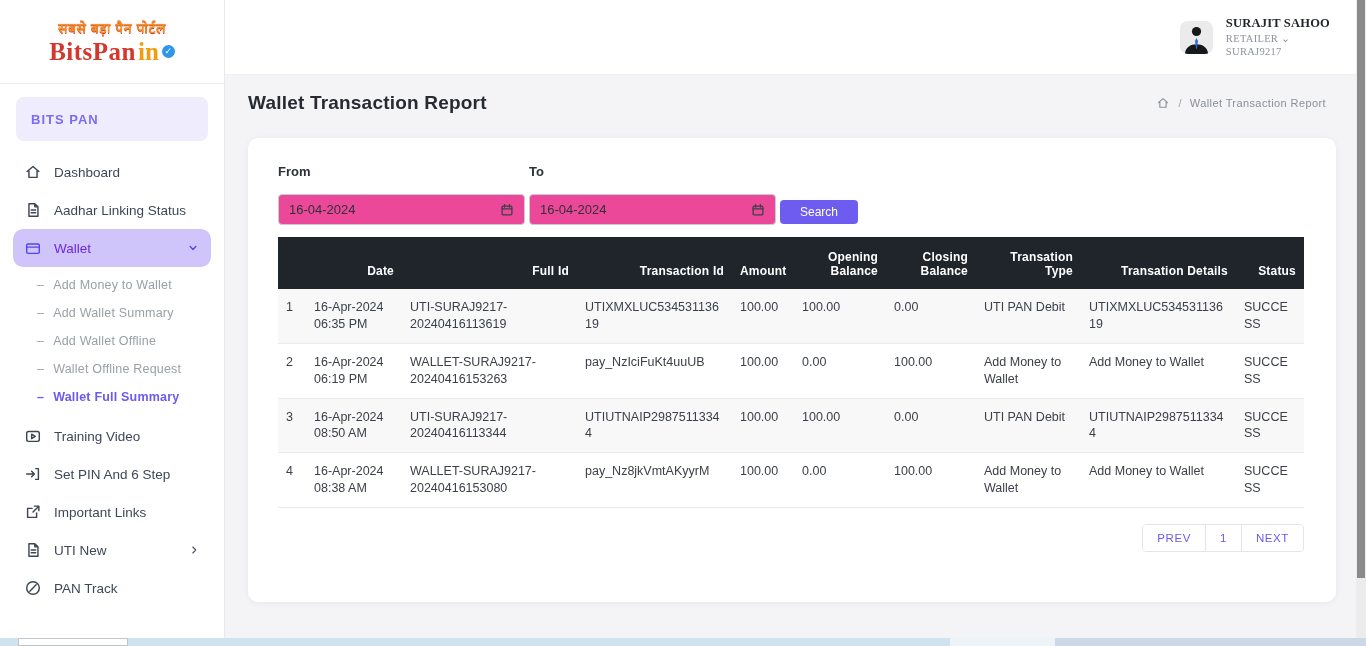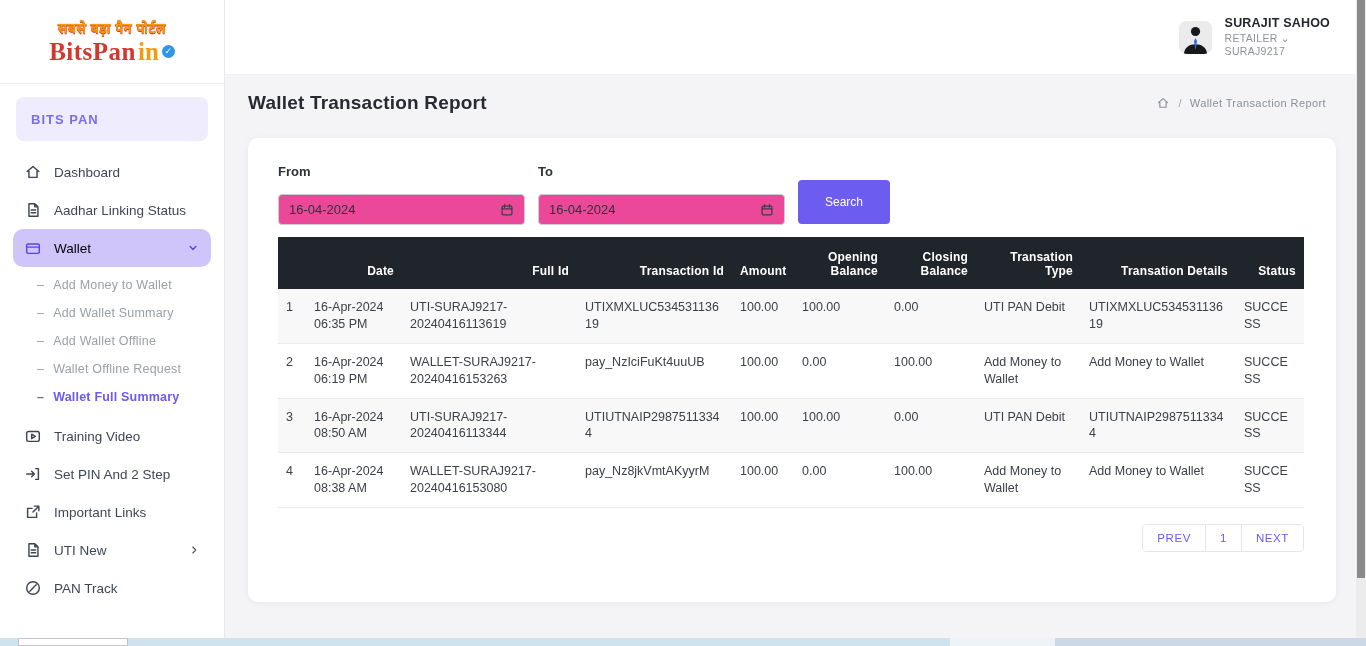--- a/index.html
+++ b/index.html
@@ -20,21 +20,21 @@
   
   .sidebar{
     position:absolute;left:0;top:0;width:225px;height:100%;
     background:#fff;border-right:1px solid #e9e9ec;z-index:3;
   }
   .logo-area{
     height:84px;display:flex;flex-direction:column;justify-content:center;align-items:center;
     border-bottom:1px solid #eeeeef;
   }
   .logo-tagline{
-    font-size:14px;font-weight:bold;color:#f39c12;
+    font-size:14px;font-weight:normal;color:#f39c12;
     text-shadow:0 0 1px #d4372b, 0 1px 0 #d4372b;
     letter-spacing:.5px;
   }
   .logo-line2{display:flex;align-items:center;gap:2px;margin-top:1px;}
   .logo-name{font-family:"Liberation Serif", serif;font-weight:bold;font-size:25px;color:#d4372b;letter-spacing:.5px;}
   .logo-suffix{font-family:"Liberation Serif", serif;font-weight:bold;font-size:25px;color:#f39c12;}
   .verified-badge{
     width:13px;height:13px;border-radius:50%;background:#2f95e8;color:#fff;
     font-size:9px;line-height:13px;text-align:center;display:inline-block;margin-left:1px;
   }
@@ -43,73 +43,73 @@
     display:flex;align-items:center;padding:0 15px;
   }
   .section-pill span{font-size:13px;font-weight:bold;letter-spacing:1px;color:#7b6cf0;}
   .nav{padding:4px 13px 0 13px;}
   .nav-item{
     height:38px;display:flex;align-items:center;gap:12px;padding:0 11px;
     font-size:13.5px;color:#3f4756;border-radius:10px;cursor:pointer;font-weight:500;
   }
   .nav-item svg{flex:0 0 auto;}
   .nav-item .grow{flex:1;}
-  .nav-item.active{background:var(--accent_light);color:#000000;}
+  .nav-item.active{background:var(--accent_light);color:#6d28d9;}
   .nav-item.active svg{stroke:#5646e8;}
   .submenu{padding:4px 0 6px 14px;}
   .submenu-item{
     height:28px;display:flex;align-items:center;gap:9px;padding:0 10px;
     font-size:12.5px;color:#9aa0a8;cursor:pointer;letter-spacing:.2px;
   }
   .submenu-item.active{color:#6d5af0;font-weight:bold;}
   .icon-stroke{stroke:#3e4554;fill:none;stroke-width:1.6;stroke-linecap:round;stroke-linejoin:round;}
   .chev{stroke:#5646e8;fill:none;stroke-width:2;stroke-linecap:round;stroke-linejoin:round;}
   .chev-r{stroke:#4a515e;fill:none;stroke-width:1.8;stroke-linecap:round;stroke-linejoin:round;}
   
   .topbar{
     position:absolute;left:225px;top:0;right:10px;height:75px;background:#fff;
     border-bottom:1px solid #f0f0f1;display:flex;align-items:center;justify-content:flex-end;
     padding-right:26px;z-index:2;
   }
   .user-block{display:flex;align-items:center;gap:13px;}
   .avatar{
     width:33px;height:33px;border-radius:8px;background:#ebebec;overflow:hidden;flex:0 0 auto;
   }
-  .user-meta{line-height:1.25;}
+  .user-meta{line-height:1.25;font-family:Liberation Serif, serif;}
   .user-name{font-size:12.5px;font-weight:bold;color:#23262b;letter-spacing:.2px;}
   .user-role{font-size:10.5px;color:#8d929a;letter-spacing:.3px;}
   .user-id{font-size:10.5px;color:#8d929a;letter-spacing:.3px;}
   
   .page-head{
     position:absolute;left:225px;top:75px;right:10px;height:55px;
     display:flex;align-items:center;justify-content:space-between;
     padding:0 30px 0 23px;
   }
   .page-title{font-size:19px;font-weight:bold;color:#272b31;letter-spacing:.2px;}
   .breadcrumb{display:flex;align-items:center;gap:8px;font-size:11px;color:#8a8f98;letter-spacing:.4px;}
   .breadcrumb .sep{color:#a0a4ab;}
   
   .card{
     position:absolute;left:248px;top:138px;width:1088px;height:464px;
     background:#fff;border-radius:10px;box-shadow:0 1px 6px rgba(40,40,60,.06);
     padding:26px 32px 0 30px;z-index:1;
   }
-  .filters{display:flex;align-items:flex-end;gap:13px;margin-bottom:12px;}
+  .filters{display:flex;align-items:flex-end;gap:4px;margin-bottom:12px;}
   .filter-field{width:247px;}
   .filter-label{font-size:13px;font-weight:bold;color:#2d3138;margin-bottom:15px;}
   .date-input{
     height:31px;border:1px solid #c9ccd2;border-radius:4px;display:flex;align-items:center;
     padding:0 10px;justify-content:space-between;background:#ec4899;
   }
   .date-input input{
     border:none;outline:none;font-family:"Liberation Sans",sans-serif;
     font-size:13px;color:#2e3238;width:170px;background:transparent;
   }
   .search-btn{
-    height:44px;margin-left:0;padding:0 27px;background:var(--accent);color:#fff;border:none;
+    height:24px;margin-left:0;padding:0 20px;background:var(--accent);color:#fff;border:none;
     border-radius:4px;font-size:12px;font-family:"Liberation Sans",sans-serif;cursor:pointer;
     margin-bottom:1px;
   }
   
   table.report{border-collapse:collapse;table-layout:fixed;width:1026px;}
   table.report th{
     background:var(--table_header_bg);color:#fff;font-size:12px;text-align:right;
     padding:9px 8px 11px 8px;vertical-align:bottom;font-weight:bold;letter-spacing:.2px;
     height:52px;
   }
@@ -208,21 +208,21 @@
       <svg class="icon-stroke" width="18" height="18" viewBox="0 0 20 20">
           <rect x="3" y="5" width="14" height="11" rx="2"></rect>
           <path d="M8.5 8 L12.5 10.5 L8.5 13 Z"></path>
         </svg>
       <span class="grow">Training Video</span>
     </div>
     <div class="nav-item">
       <svg class="icon-stroke" width="18" height="18" viewBox="0 0 20 20">
           <path d="M3 10 H11 M8.5 7 L11.5 10 L8.5 13 M13 4 H16 V16 H13"></path>
         </svg>
-      <span class="grow">Set PIN And 2 Step</span>
+      <span class="grow">Set PIN And 6 Step</span>
     </div>
     <div class="nav-item">
       <svg class="icon-stroke" width="18" height="18" viewBox="0 0 20 20">
           <path d="M14 11 V16 H4 V6 H9 M11.5 3.5 H16.5 V8.5 M16.5 3.5 L10 10"></path>
         </svg>
       <span class="grow">Important Links</span>
     </div>
     <div class="nav-item">
       <svg class="icon-stroke" width="18" height="18" viewBox="0 0 20 20">
           <path d="M5.5 3 H12 L15.5 6.5 V17 H5.5 Z M12 3 V6.5 H15.5 M8 10 H13 M8 13 H13"></path>

